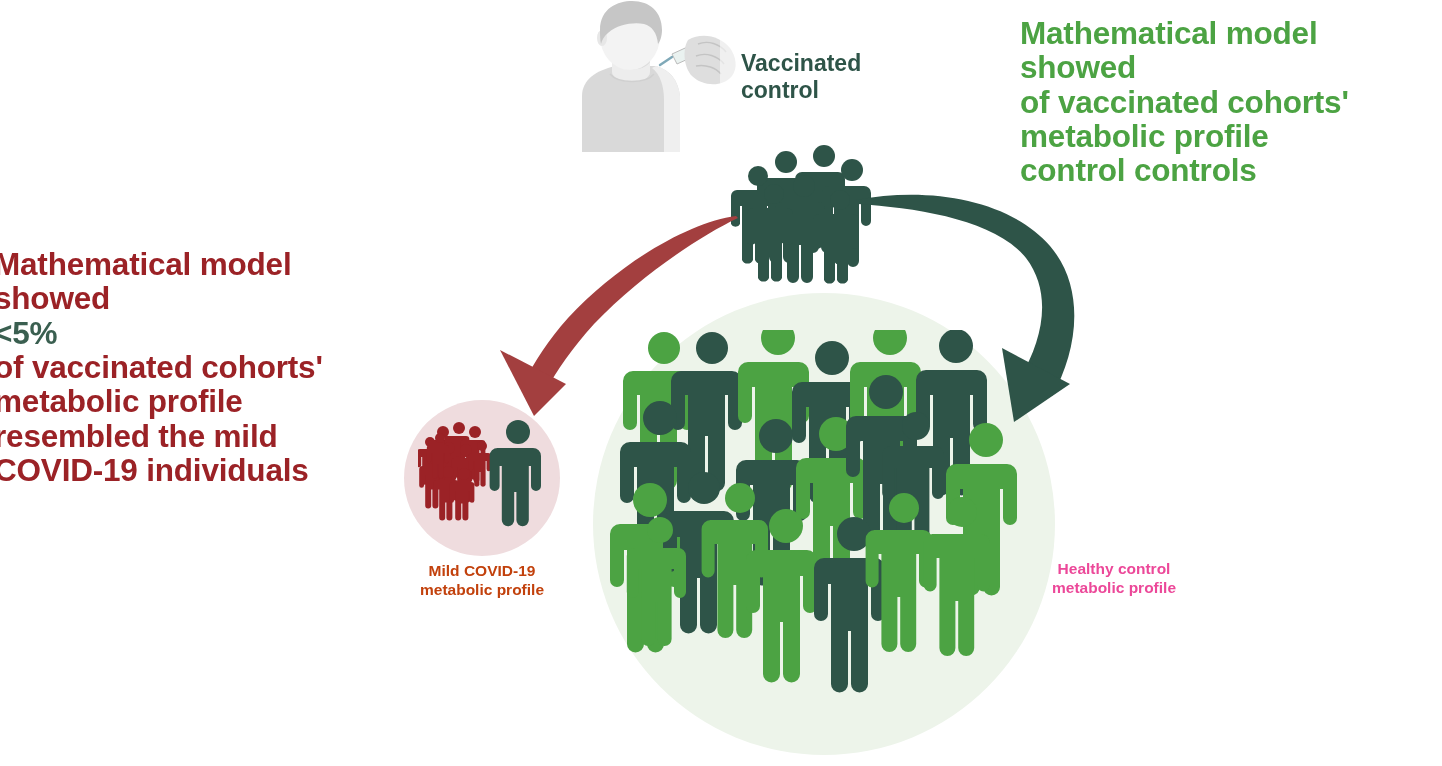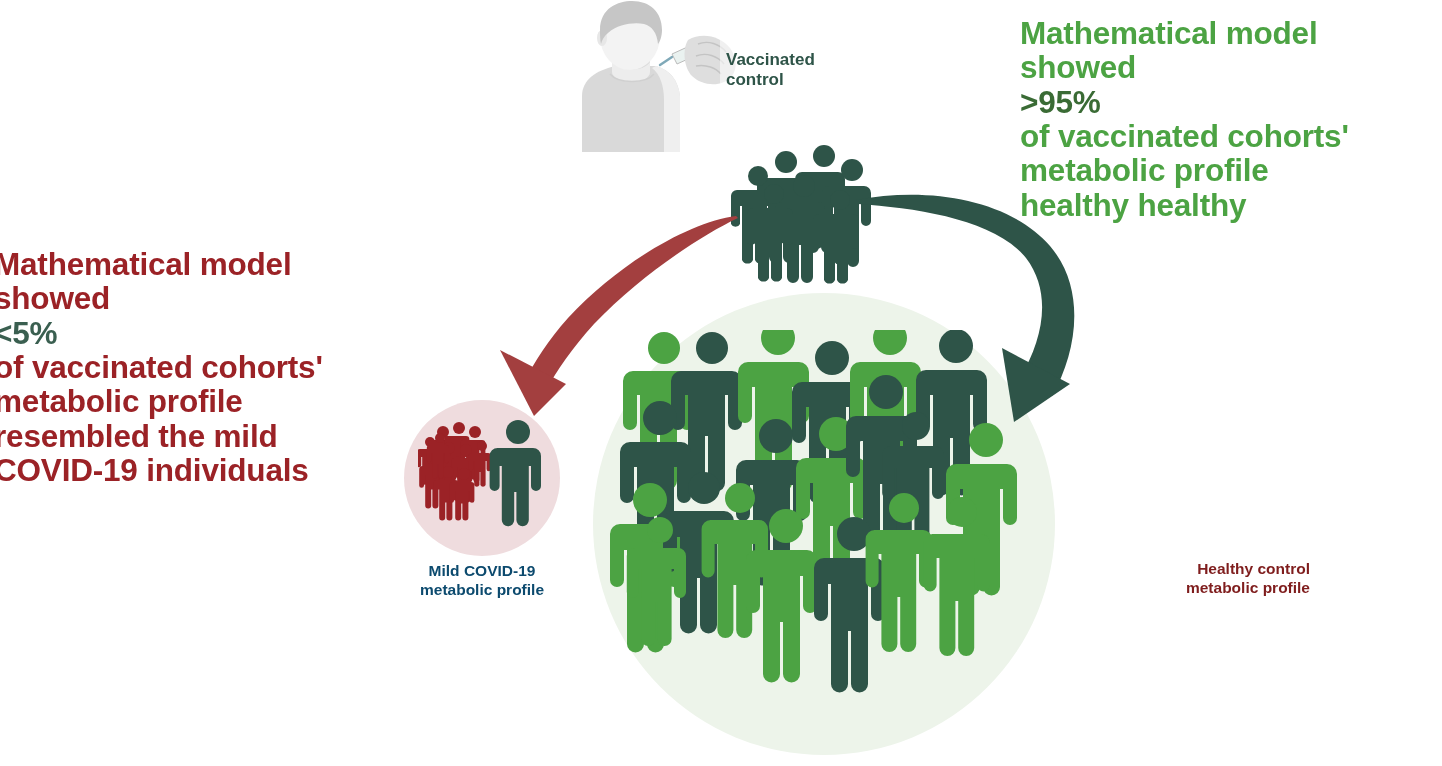--- a/index.html
+++ b/index.html
@@ -37,50 +37,51 @@
     left: 1020px;
     top: 16px;
     width: 420px;
     font-size: 31.5px;
     color: #4CA343;
   }
   .pct-left  { color: #3A5F50; }
   .pct-right { color: #3A6B35; }
 
   .cohort-label {
-    font-size: 17px;
+    font-size: 23px;
     font-weight: bold;
     line-height: 1.18;
     color: #2E5448;
     text-align: left;
+    margin-left: 15px;
   }
   #vaccinated-cohort-label {
     left: 726px;
     top: 50px;
     width: 170px;
   }
 
   .profile-label {
     font-size: 15.5px;
     font-weight: bold;
     line-height: 1.22;
     text-align: center;
   }
   #mild-label {
     left: 372px;
     top: 562px;
     width: 220px;
-    color: #0c4a6e;
+    color: #c2410c;
   }
   #healthy-label {
-    left: 1090px;
+    left: 1004px;
     top: 560px;
     width: 220px;
-    color: #7f1d1d;
-    text-align: right;
+    color: #ec4899;
+    text-align: center;
   }
 
   
   #mild-circle {
     left: 404px; top: 400px;
     width: 156px; height: 156px;
     border-radius: 50%;
     background: #EFDCDE;
   }
   #healthy-circle {
@@ -347,24 +348,23 @@
     <div class="pct-left">&lt;5%</div>
     <div>of vaccinated cohorts'</div>
     <div>metabolic profile</div>
     <div>resembled the mild</div>
     <div>COVID-19 individuals</div>
   </div>
 
   <div class="abs callout" id="callout-right">
     <div>Mathematical model</div>
     <div>showed</div>
-    <div class="pct-right">&gt;95%</div>
     <div>of vaccinated cohorts'</div>
     <div>metabolic profile</div>
-    <div>healthy healthy</div>
+    <div>control controls</div>
   </div>
 
   <div class="abs profile-label" id="mild-label">
     <div>Mild COVID-19</div>
     <div>metabolic profile</div>
   </div>
 
   <div class="abs profile-label" id="healthy-label">
     <div>Healthy control</div>
     <div>metabolic profile</div>

